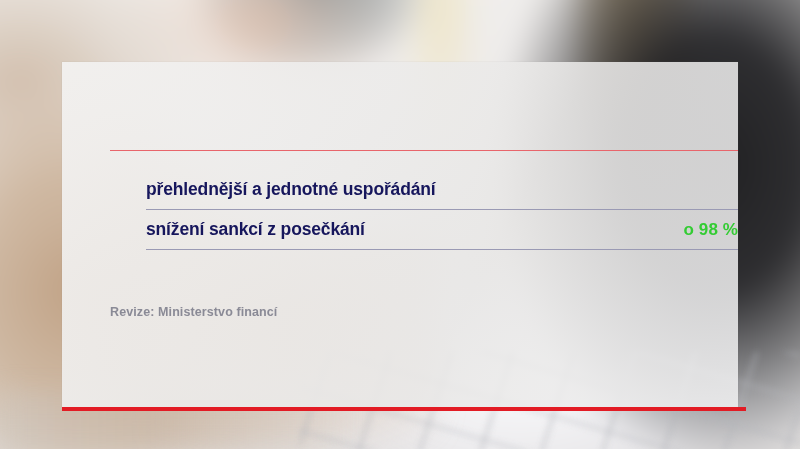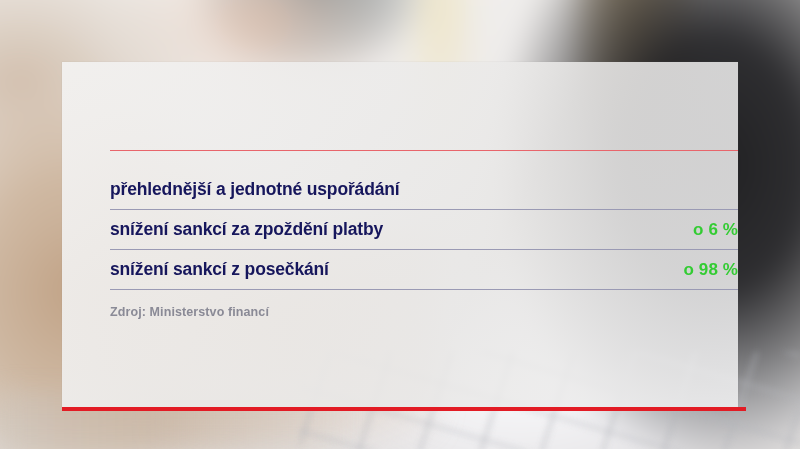--- a/index.html
+++ b/index.html
@@ -143,20 +143,21 @@
     width: 628px;
   }
 
   .row {
     position: relative;
     height: 39px;
     display: flex;
     align-items: center;
     justify-content: space-between;
     border-bottom: 1px solid #9a9ab4;
+    margin-left: 36px;
   }
 
   .row-label {
     font-size: 17.5px;
     font-weight: bold;
     color: #16165c;
     letter-spacing: -0.15px;
     white-space: nowrap;
   }
 
@@ -199,32 +200,28 @@
 
       <div class="title-rule"></div>
 
       <div class="rows">
 
         <div class="row">
           <span class="row-label">přehlednější a jednotné uspořádání</span>
           <span class="row-value empty"></span>
         </div>
 
-        <div class="row">
-          <span class="row-label">snížení sankcí za zpoždění platby</span>
-          <span class="row-value">o 6 %</span>
-        </div>
 
         <div class="row">
           <span class="row-label">snížení sankcí z posečkání</span>
           <span class="row-value">o 98 %</span>
         </div>
 
       </div>
 
-      <div class="source">Zdroj: Ministerstvo financí</div>
+      <div class="source">Revize: Ministerstvo financí</div>
 
     </div>
   </div>
 
   <div class="card-bottom-rule"></div>
 
 </div>
 
 </body></html>

